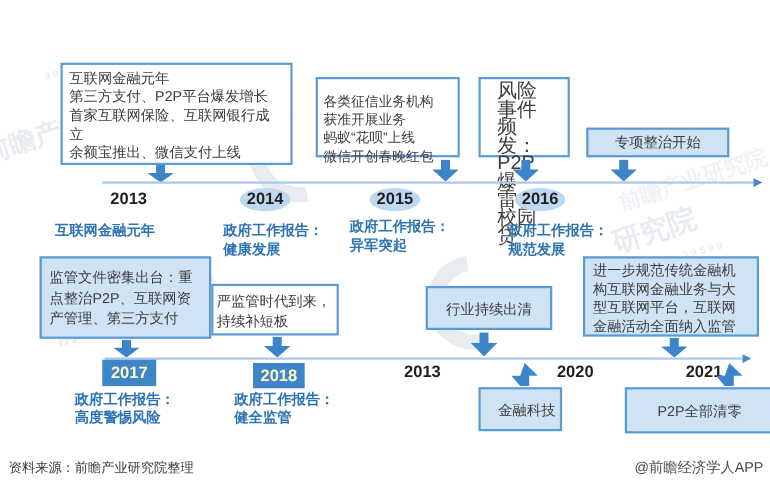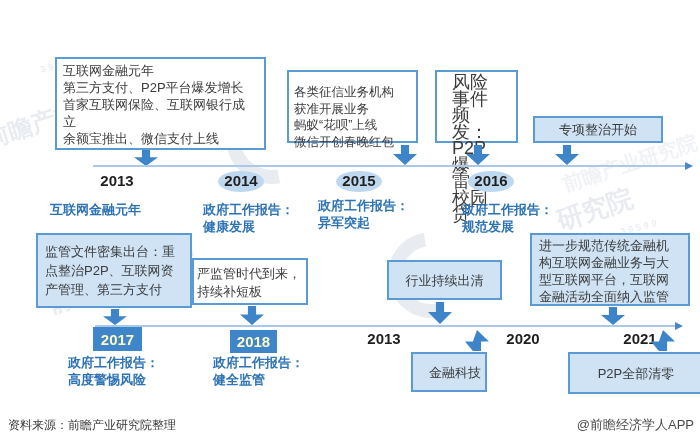--- a/index.html
+++ b/index.html
@@ -115,21 +115,21 @@
 
   <div class="yrbox" style="left:93px;top:327px;width:49px;height:24px;">2017</div>
   <div class="yrbox" style="left:230px;top:330px;width:47px;height:23px;">2018</div>
   <div class="yr" style="left:361px;top:330px;">2013</div>
   <div class="yr" style="left:500px;top:330px;">2020</div>
   <div class="yr" style="left:617px;top:330px;">2021</div>
 
   <div class="arru" style="left:465px;top:330px;height:21px;"></div>
   <div class="arru" style="left:651px;top:330px;height:21px;"></div>
 
-  <div class="ebox fill center" style="left:411px;top:352px;width:76px;height:40px;padding-left:16px;">金融科技</div>
+  <div class="ebox fill center" style="left:435px;top:352px;width:76px;height:40px;padding-left:16px;">金融科技</div>
   <div class="ebox fill center" style="left:568px;top:352px;width:136px;height:42px;">P2P全部清零</div>
 
   <div class="report" style="left:68px;top:354px;">政府工作报告：
 高度警惕风险</div>
   <div class="report" style="left:213px;top:354px;">政府工作报告：
 健全监管</div>
 
   <div class="footer" style="right:6px;top:416px;font-size:13px;color:#4a4a4a;">@前瞻经济学人APP</div>
   <div class="footer" style="left:8px;top:417px;">资料来源：前瞻产业研究院整理</div>
 

